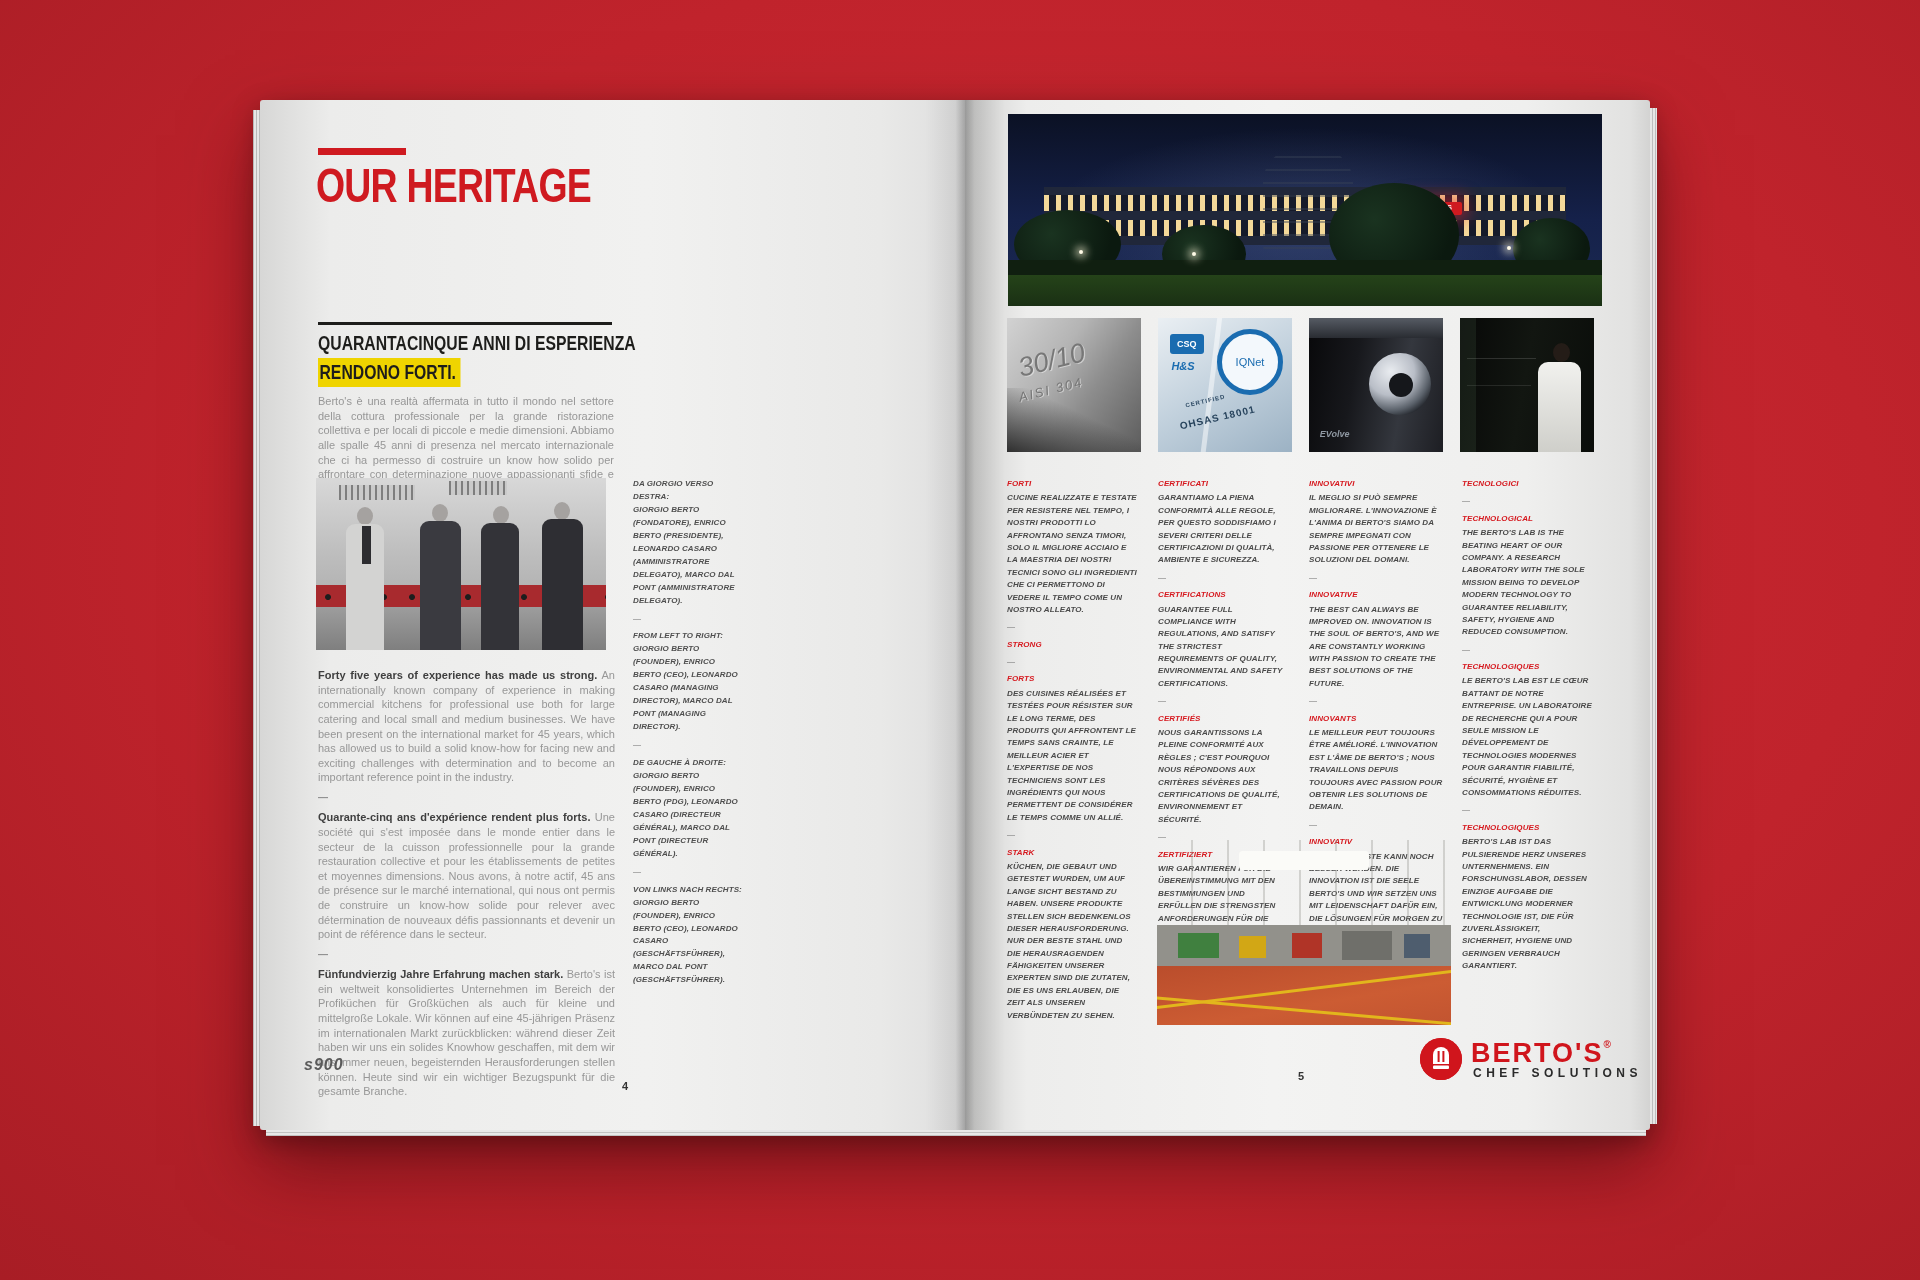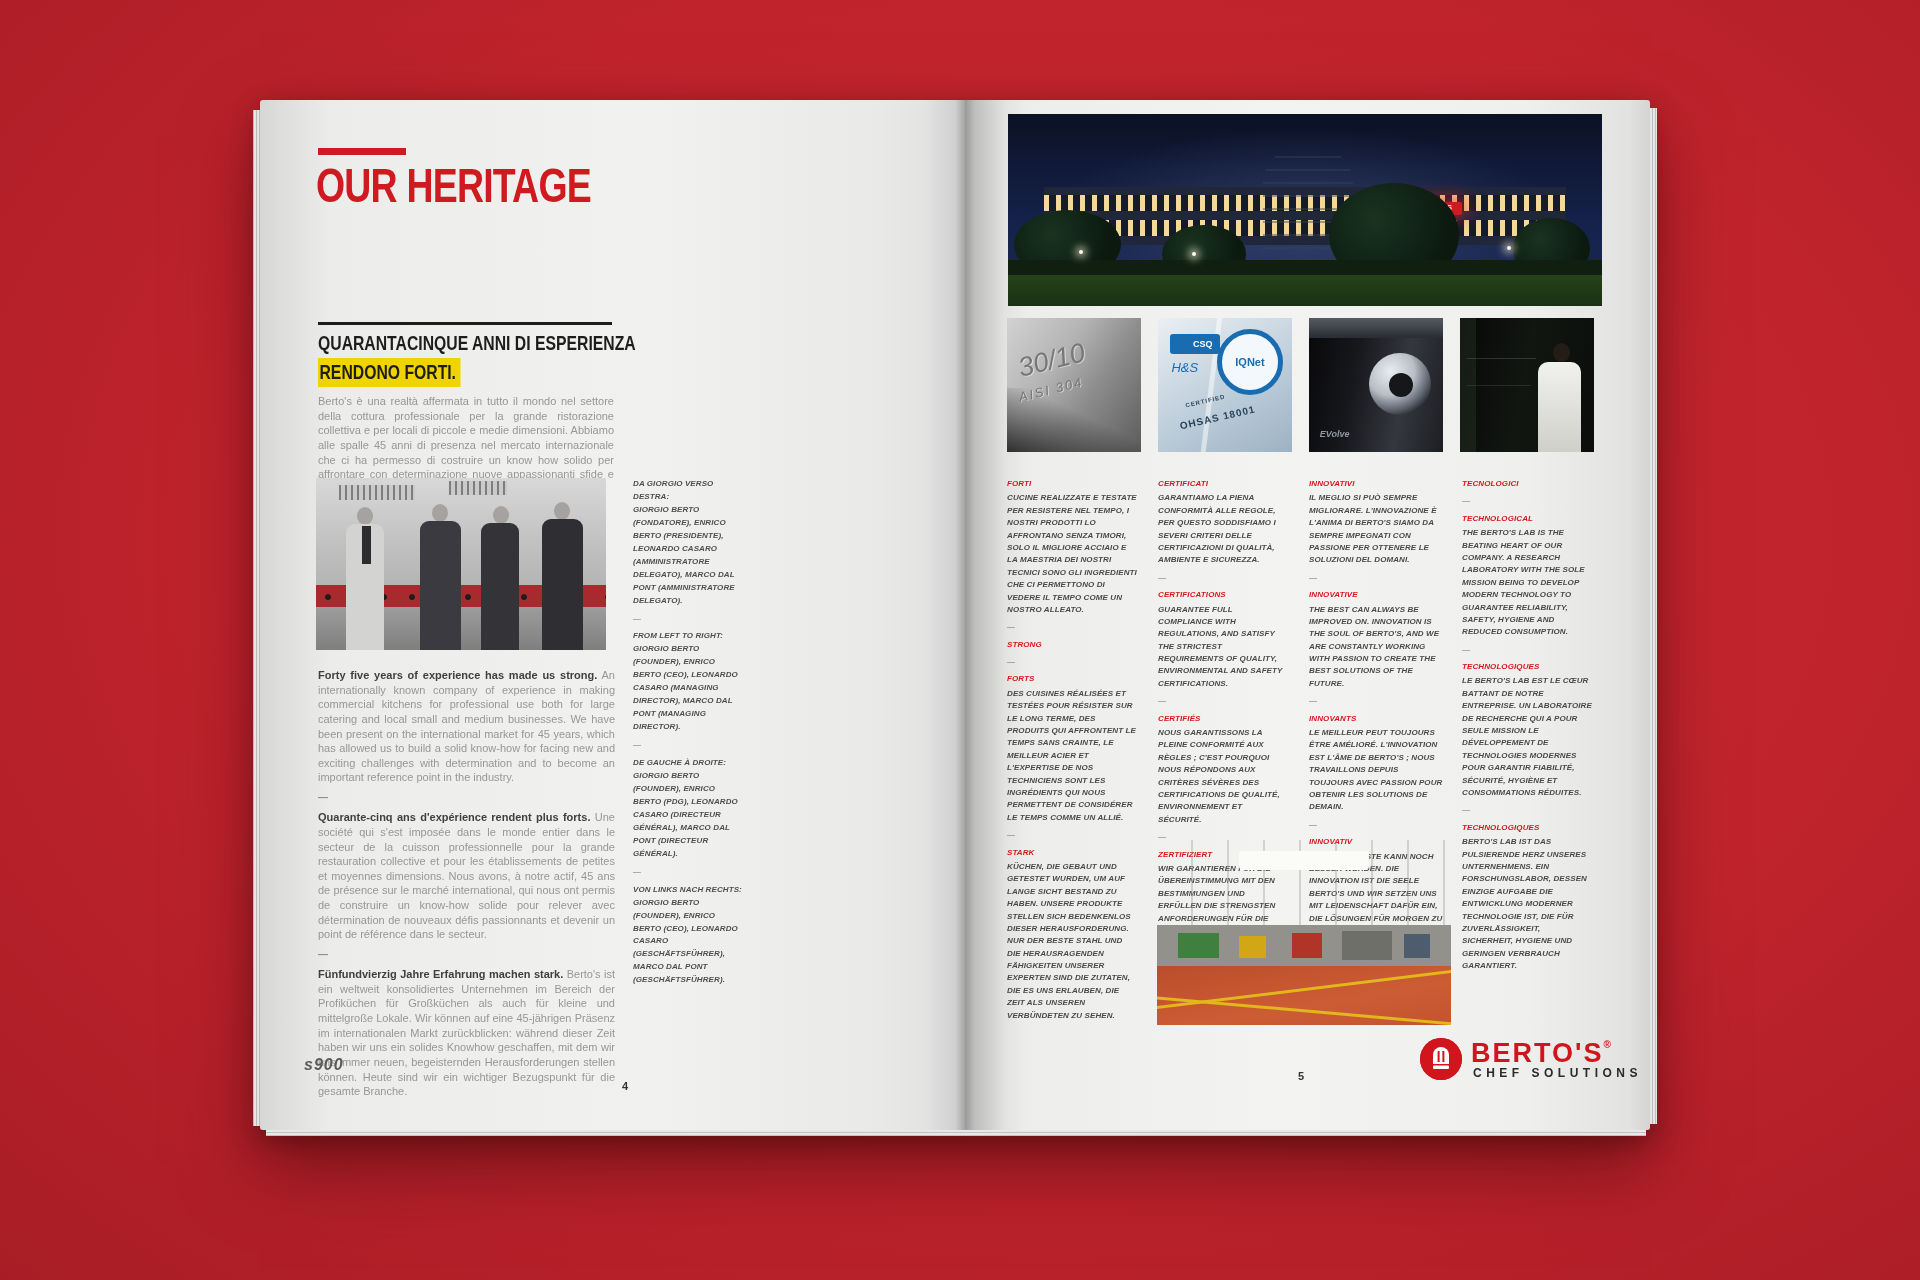--- a/index.html
+++ b/index.html
@@ -61,21 +61,21 @@
   .head{border-radius:50%;background:#a5a2a0;}
   .hero{left:43px;top:14px;width:594px;height:192px;background:linear-gradient(180deg,#0b1124,#15214a 55%,#1b2a52);}
   .winrow{position:absolute;left:0;width:100%;
     background-image:repeating-linear-gradient(90deg,rgba(255,226,158,.95) 0 5px,rgba(22,27,42,1) 5px 12px);}
   .tree{position:absolute;border-radius:50%;background:radial-gradient(circle at 35% 35%, #1a3320, #0b190f 72%);}
   .lamp{position:absolute;width:4px;height:4px;border-radius:50%;background:#fffbe8;
     box-shadow:0 0 9px 3px rgba(255,250,220,.8);}
   .thumb{top:218px;width:134px;height:134px;}
   .steel-txt{transform:rotate(-14deg);color:#777;text-shadow:1px 1px 0 rgba(255,255,255,.45);font-style:italic;}
   .iqnet{border-radius:50%;border:5px solid #1a6cb0;background:#f3f8fc;color:#1a6cb0;
-    font-weight:700;display:flex;align-items:center;justify-content:center;}
+    font-weight:400;display:flex;align-items:center;justify-content:center;}
   .knob{border-radius:50%;background:radial-gradient(circle at 35% 30%, #e9ecf0, #b9bec7 40%, #596069 66%, #21242a 80%);}
   .factory{left:192px;top:740px;width:294px;height:185px;}
   
   .logo-circle{left:455px;top:938px;width:42px;height:42px;border-radius:50%;background:#d0151c;}
   .logo-name{left:506px;top:938px;font-size:27px;font-weight:700;color:#d0151c;letter-spacing:2px;white-space:nowrap;}
   .logo-reg{font-size:10px;vertical-align:14px;color:#d0151c;font-weight:700;}
   .logo-tag{left:508px;top:966px;font-size:12px;font-weight:700;color:#2b2b2b;letter-spacing:4.5px;white-space:nowrap;}
 </style>
 </head>
 <body>
@@ -170,22 +170,22 @@
       </div>
 
       <div class="abs ph thumb" style="left:42px;background:linear-gradient(125deg,#d2d2d2 0%,#b4b4b4 35%,#8d8d8d 60%,#5c5c5c 100%);">
         <div class="abs" style="left:0;bottom:0;width:100%;height:48%;background:linear-gradient(to top right, rgba(25,25,25,.85), rgba(0,0,0,0) 58%);"></div>
         <div class="abs steel-txt" style="left:8%;top:20%;font-size:27px;">30/10</div>
         <div class="abs steel-txt" style="left:8%;top:48%;font-size:13px;letter-spacing:2px;">AISI 304</div>
       </div>
 
       <div class="abs ph thumb" style="left:193px;background:linear-gradient(150deg,#eaeff3,#c2d1dd 50%,#9cb2c4);">
         <div class="abs" style="left:38%;top:-5%;width:4%;height:110%;background:rgba(255,255,255,.5);transform:rotate(7deg);"></div>
-        <div class="abs" style="left:9%;top:12%;width:25%;height:15%;background:#1a6cb0;border-radius:3px;color:#fff;font-size:9px;font-weight:700;text-align:center;line-height:20px;padding-left:16px;">CSQ</div>
-        <div class="abs" style="left:10%;top:31%;color:#1a6cb0;font-size:13px;font-weight:400;font-style:italic;">H&amp;S</div>
+        <div class="abs" style="left:9%;top:12%;width:25%;height:15%;background:#1a6cb0;border-radius:3px;color:#fff;font-size:9px;font-weight:700;text-align:center;line-height:20px;">CSQ</div>
+        <div class="abs" style="left:10%;top:31%;color:#1a6cb0;font-size:11px;font-weight:700;font-style:italic;">H&amp;S</div>
         <div class="abs iqnet" style="left:44%;top:8%;width:56px;height:56px;font-size:11px;">IQNet</div>
         <div class="abs" style="left:20%;top:60%;color:#2d4a64;font-size:6px;font-weight:700;letter-spacing:1px;transform:rotate(-13deg);">CERTIFIED</div>
         <div class="abs" style="left:16%;top:70%;color:#27435c;font-size:10px;font-weight:700;letter-spacing:1px;transform:rotate(-13deg);">OHSAS 18001</div>
       </div>
 
       <div class="abs ph thumb" style="left:344px;background:linear-gradient(100deg,#08080a,#17181c 35%,#34373e 68%,#1d1e23);">
         <div class="abs" style="left:0;top:0;width:100%;height:15%;background:linear-gradient(#565b64,#292c32);"></div>
         <div class="abs knob" style="right:9%;top:26%;width:62px;height:62px;"></div>
         <div class="abs" style="right:22.5%;top:41%;width:24px;height:24px;border-radius:50%;background:#15171b;"></div>
         <div class="abs" style="left:8%;bottom:10%;color:#8f98a2;font-size:9px;font-weight:700;font-style:italic;">EVolve</div>

